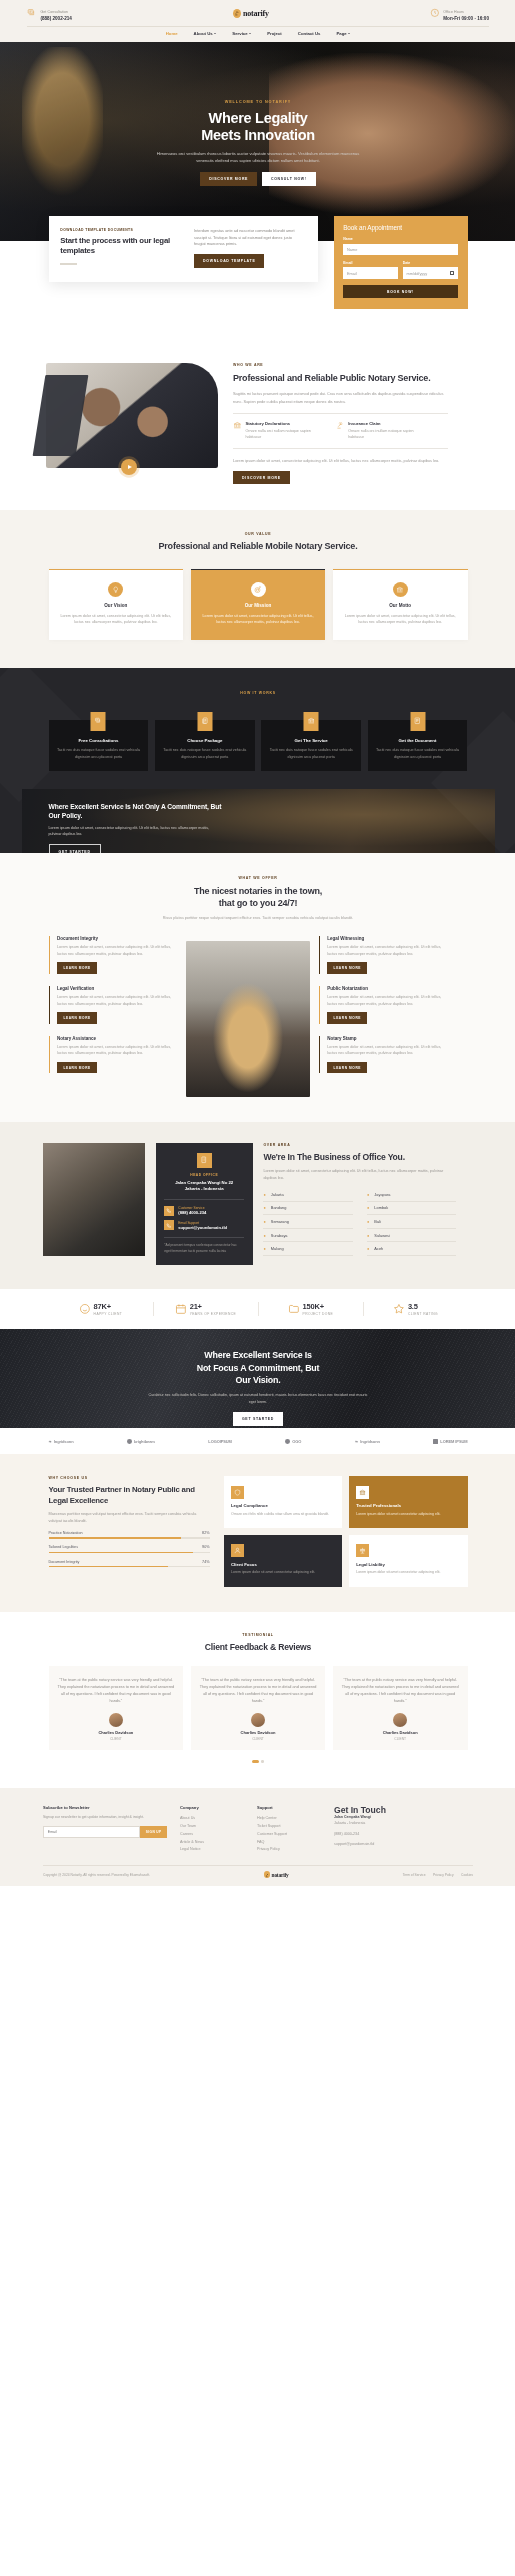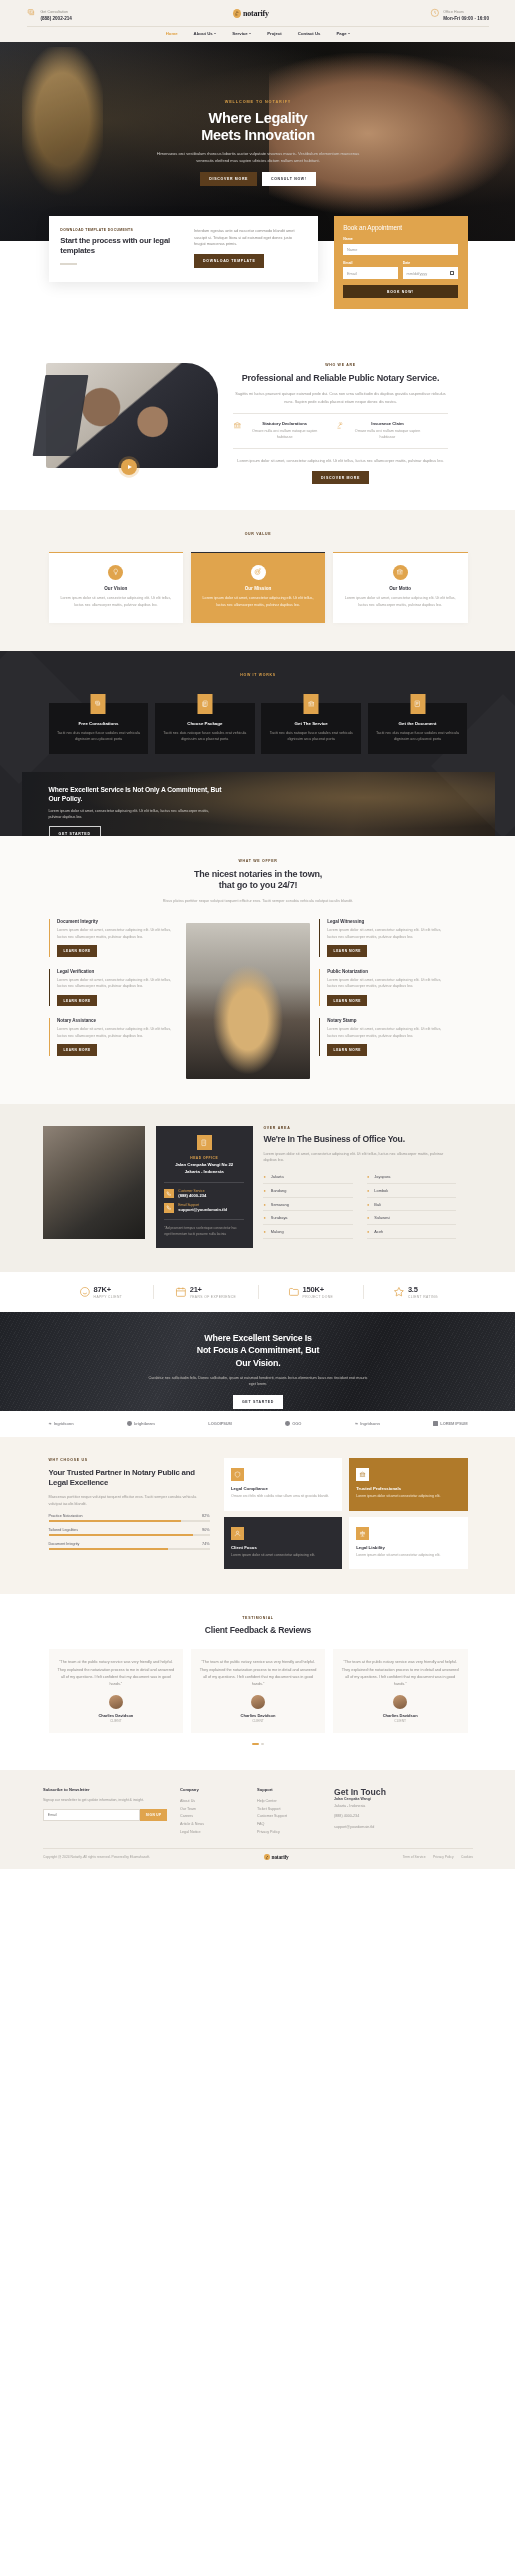--- a/index.html
+++ b/index.html
@@ -106,21 +106,21 @@
   .row2 > div { flex: 1; }
   .date-wrap { position: relative; }
   .date-ico { position: absolute; right: 3.8px; top: 50%; transform: translateY(-50%); width: 3.8px; height: 3.8px; border: 0.5px solid #555; border-radius: 0.5px; }
   .book-btn {
     width: 100%; margin-top: 5.9px; background: #4a3215; color: #fff; border: 0; padding: 4.8px 0;
     font-size: 3.4px; font-weight: bold; letter-spacing: 0.7px; font-family: "Liberation Sans", sans-serif; cursor: pointer;
   }
 
   
   .who { padding: 46px 0 26px; }
-  .who-inner { width: 424px; margin: 0 auto; display: flex; gap: 15px; align-items: flex-start; text-align: center; }
+  .who-inner { width: 424px; margin: 0 auto; display: flex; gap: 15px; align-items: flex-start; }
   .who-media { width: 172px; position: relative; }
   .who-photo {
     height: 105px; width: 100%;
     background:
       radial-gradient(circle at 32% 42%, #8a6a52 0 14%, rgba(0,0,0,0) 15%),
       radial-gradient(circle at 62% 56%, #a07c60 0 12%, rgba(0,0,0,0) 13%),
       linear-gradient(140deg, #d9d4cd 0%, #b9b2a8 45%, #2f3038 46%, #1d1e24 100%);
     border-radius: 2.1px 32px 2.1px 2.1px;
   }
   .who-shape {
@@ -475,20 +475,21 @@
         <div class="hr"></div>
         <p class="who-note">Lorem ipsum dolor sit amet, consectetur adipiscing elit. Ut elit tellus, luctus nec ullamcorper mattis, pulvinar dapibus leo.</p>
         <a href="#" class="btn btn-brown" style="margin-top:7px">DISCOVER MORE</a>
       </div>
     </div>
   </section>
 
   <section class="value">
     <div class="sec-head">
       <div class="sec-kicker">OUR VALUE</div>
+      <h2>Professional and Reliable Mobile Notary Service.</h2>
     </div>
     <div class="value-cards">
       <div class="vcard">
         <div class="vcirc">
           <svg width="7.5" height="7.5" viewBox="0 0 24 24" fill="none" stroke="currentColor" stroke-width="1.6">
               <path d="M9 18h6M10 21h4M12 3a6 6 0 00-3 11v2h6v-2a6 6 0 00-3-11z"></path>
             </svg>
         </div>
         <h4>Our Vision</h4>
         <p>Lorem ipsum dolor sit amet, consectetur adipiscing elit. Ut elit tellus, luctus nec ullamcorper mattis, pulvinar dapibus leo.</p>

